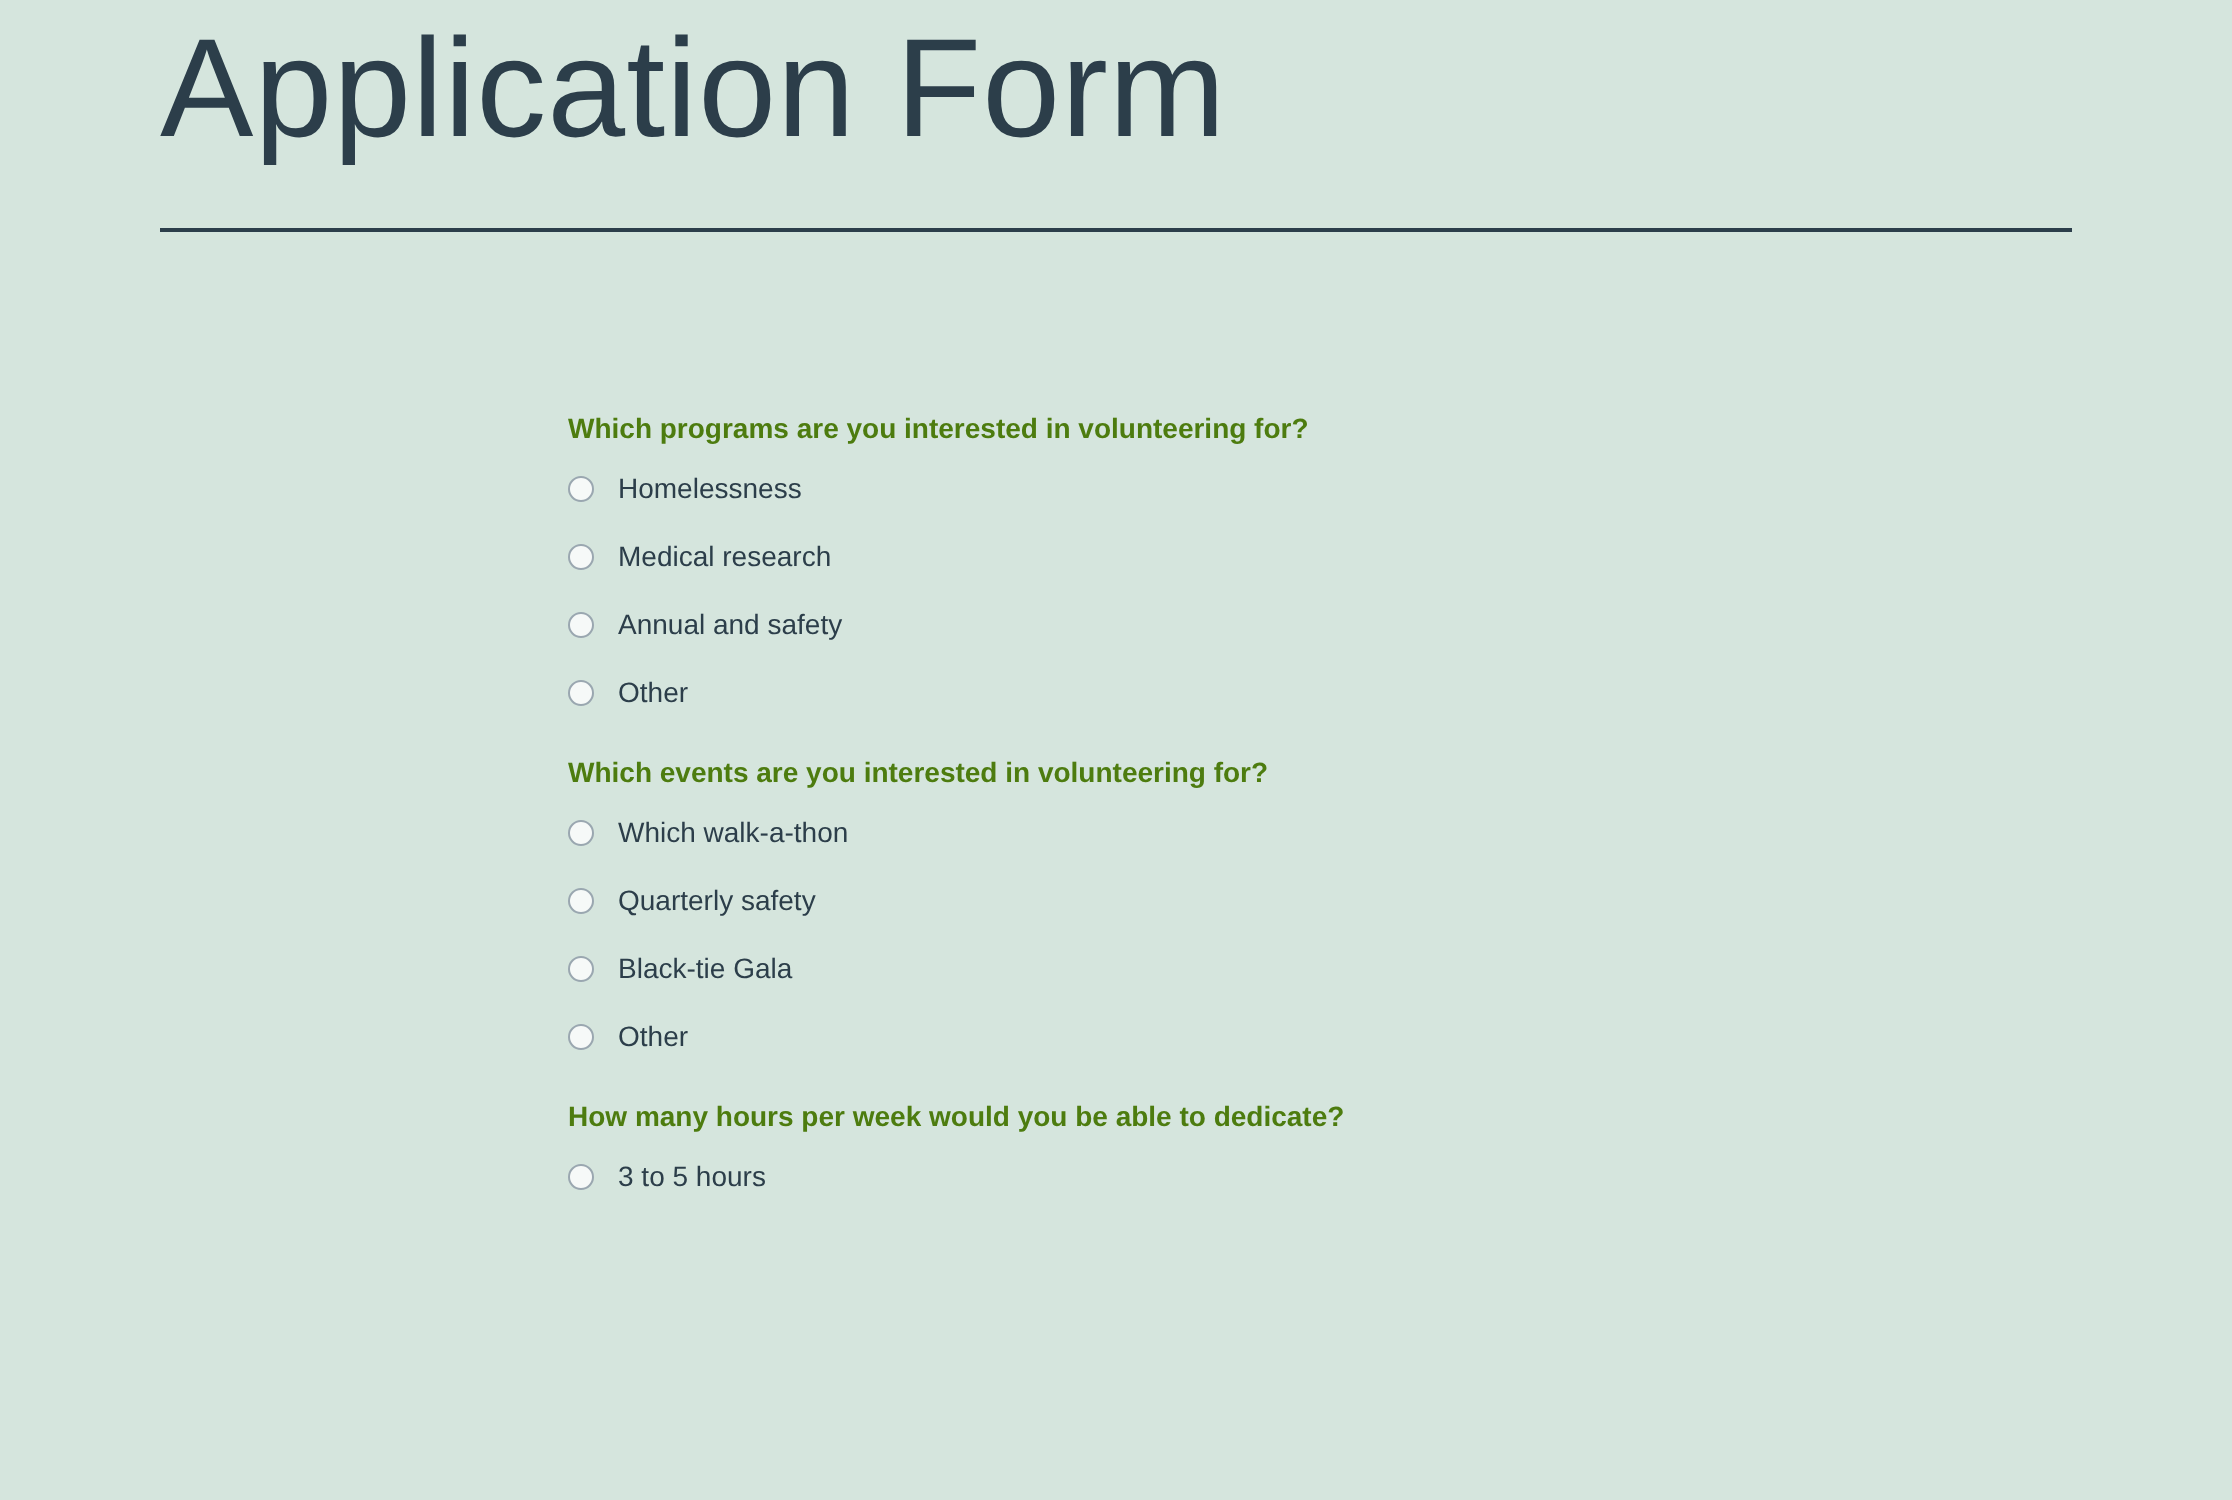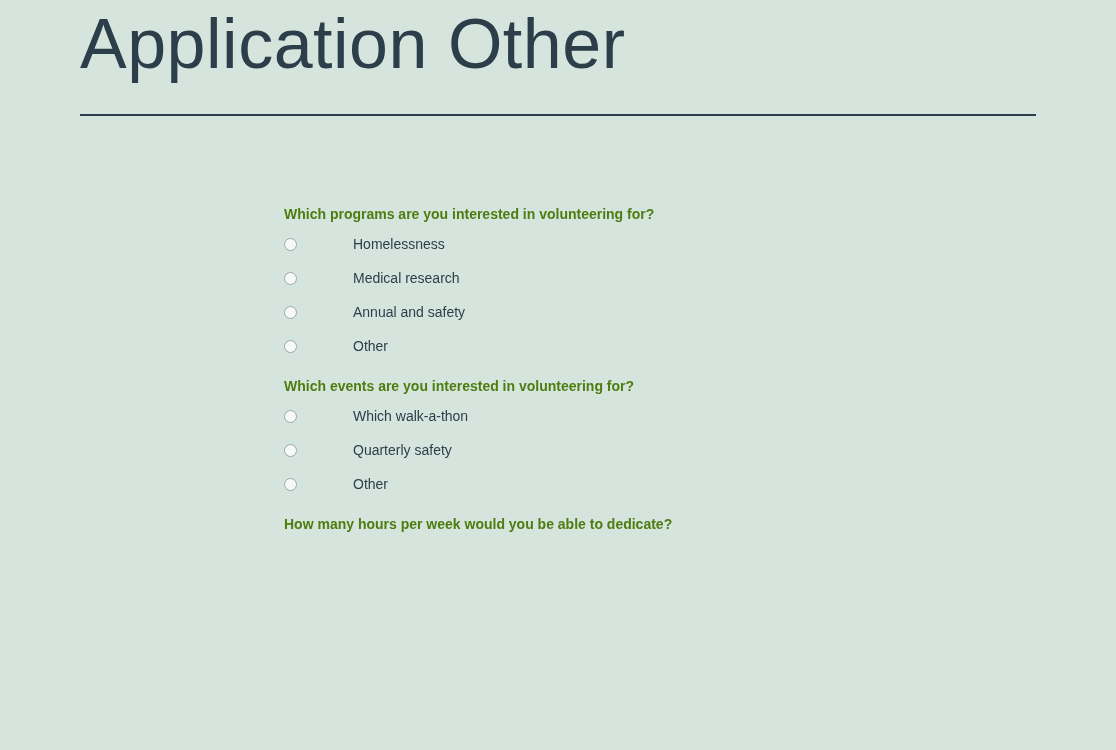--- a/index.html
+++ b/index.html
@@ -39,21 +39,20 @@
       color: #4d7c0f;
       margin-bottom: 14px;
     }
     .options {
       margin-bottom: 24px;
     }
     .option-row {
       display: flex;
       align-items: center;
       margin-bottom: 18px;
-      gap: 44px;
     }
     .radio {
       appearance: none;
       -webkit-appearance: none;
       width: 13px;
       height: 13px;
       border: 1px solid #9aa7b0;
       border-radius: 50%;
       background: #f6f9f8;
       margin-right: 12px;
@@ -64,21 +63,21 @@
     .option-label {
       font-size: 14px;
       color: #2c3e4a;
       font-weight: 400;
     }
   </style>
 </head>
 <body>
 
 <div class="page-container">
-  <h1 class="page-title">Application Other</h1>
+  <h1 class="page-title">Application Form</h1>
   <hr class="divider">
 
   <div class="form-section">
 
     <div>
       <div class="question">Which programs are you interested in volunteering for?</div>
       <div class="options">
         <div class="option-row">
           <input type="radio" class="radio" style="">
           <span class="option-label">Homelessness</span>
@@ -104,25 +103,33 @@
         <div class="option-row">
           <input type="radio" class="radio" style="">
           <span class="option-label">Which walk-a-thon</span>
         </div>
         <div class="option-row">
           <input type="radio" class="radio" style="">
           <span class="option-label">Quarterly safety</span>
         </div>
         <div class="option-row">
           <input type="radio" class="radio" style="">
+          <span class="option-label">Black-tie Gala</span>
+        </div>
+        <div class="option-row">
+          <input type="radio" class="radio" style="">
           <span class="option-label">Other</span>
         </div>
       </div>
     </div>
 
     <div>
       <div class="question">How many hours per week would you be able to dedicate?</div>
       <div class="options">
+        <div class="option-row">
+          <input type="radio" class="radio" style="">
+          <span class="option-label">3 to 5 hours</span>
+        </div>
       </div>
     </div>
 
   </div>
 </div>
 
 </body></html>

